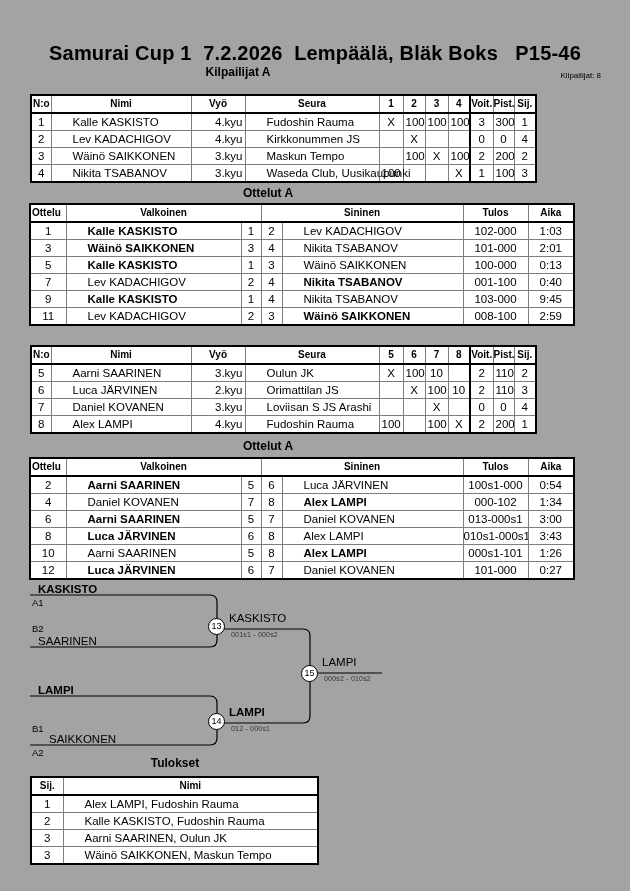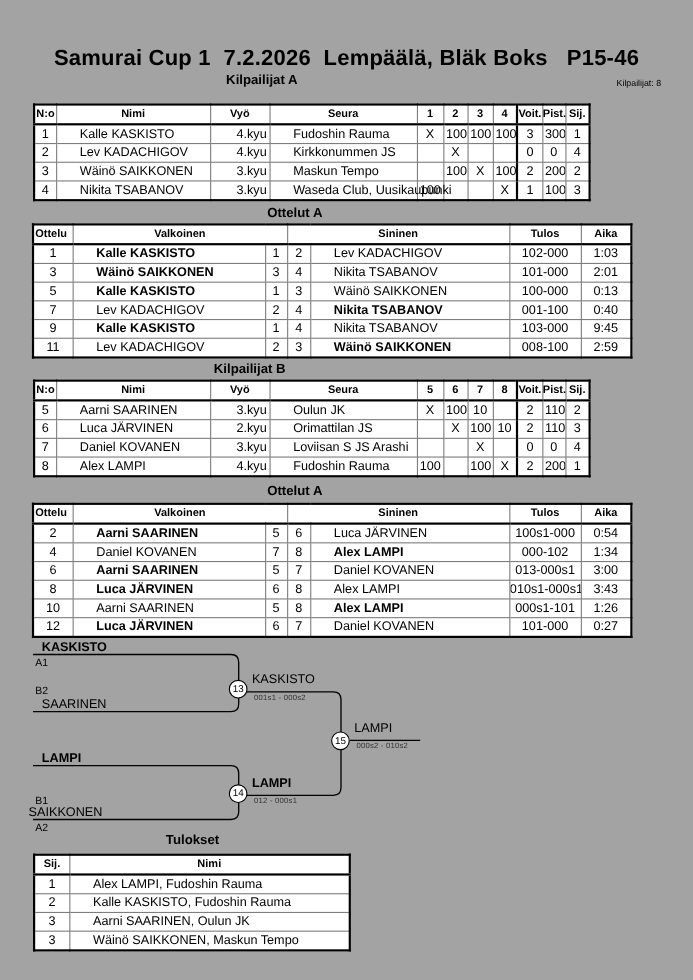--- a/index.html
+++ b/index.html
@@ -200,21 +200,20 @@
           <td class="l">Lev KADACHIGOV</td>
           <td class="c">2</td>
           <td class="c">3</td>
           <td class="l b">Wäinö SAIKKONEN</td>
           <td class="res">008-100</td>
           <td class="c">2:59</td>
         </tr>
       </tbody>
   </table>
 
-  <div class="sec-heading" style="left:127px;top:328px;">Kilpailijat B</div>
   <table class="grid" style="left:30px;top:345px;width:505px;">
     <colgroup>
         <col style="width:20px">
         <col style="width:140px">
         <col style="width:54px">
         <col style="width:134px">
         <col style="width:24px">
         <col style="width:22px">
         <col style="width:23px">
         <col style="width:22px">
@@ -378,21 +377,21 @@
     <path d="M318,673 H382" stroke="#000" stroke-width="1.2" fill="none"></path>
   </svg>
 
   <div class="bk-label bk-name bk-bold" style="left:38px;top:583px;">KASKISTO</div>
   <div class="bk-label bk-seed" style="left:32px;top:597px;">A1</div>
   <div class="bk-label bk-name" style="left:38px;top:635px;">SAARINEN</div>
   <div class="bk-label bk-seed" style="left:32px;top:623px;">B2</div>
 
   <div class="bk-label bk-name bk-bold" style="left:38px;top:684px;">LAMPI</div>
   <div class="bk-label bk-seed" style="left:32px;top:723px;">B1</div>
-  <div class="bk-label bk-name" style="left:26px;top:733px;text-align:right;">SAIKKONEN</div>
+  <div class="bk-label bk-name" style="left:49px;top:733px;text-align:right;">SAIKKONEN</div>
   <div class="bk-label bk-seed" style="left:32px;top:747px;">A2</div>
 
   <div class="mnum" style="left:208px;top:618px;">13</div>
   <div class="bk-label bk-name" style="left:229px;top:612px;">KASKISTO</div>
   <div class="bk-label bk-score" style="left:231px;top:631px;">001s1 - 000s2</div>
 
   <div class="mnum" style="left:208px;top:713px;">14</div>
   <div class="bk-label bk-name bk-bold" style="left:229px;top:706px;">LAMPI</div>
   <div class="bk-label bk-score" style="left:231px;top:725px;">012 - 000s1</div>
 

